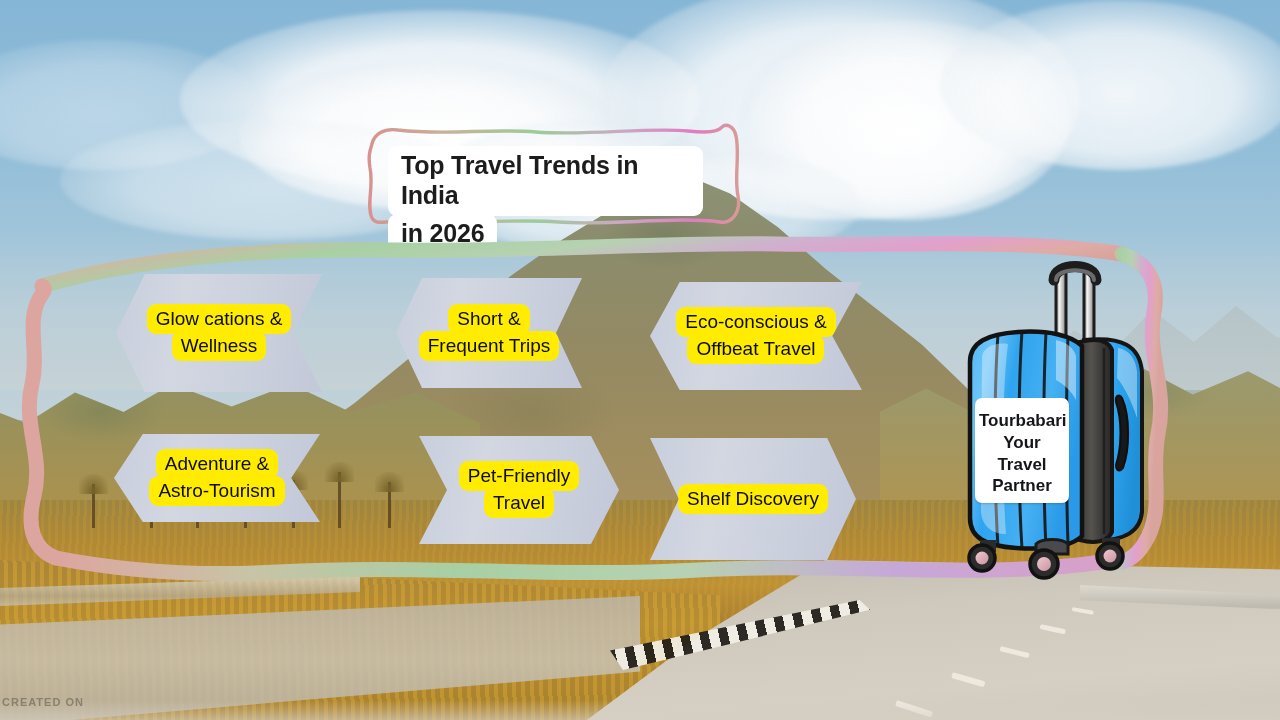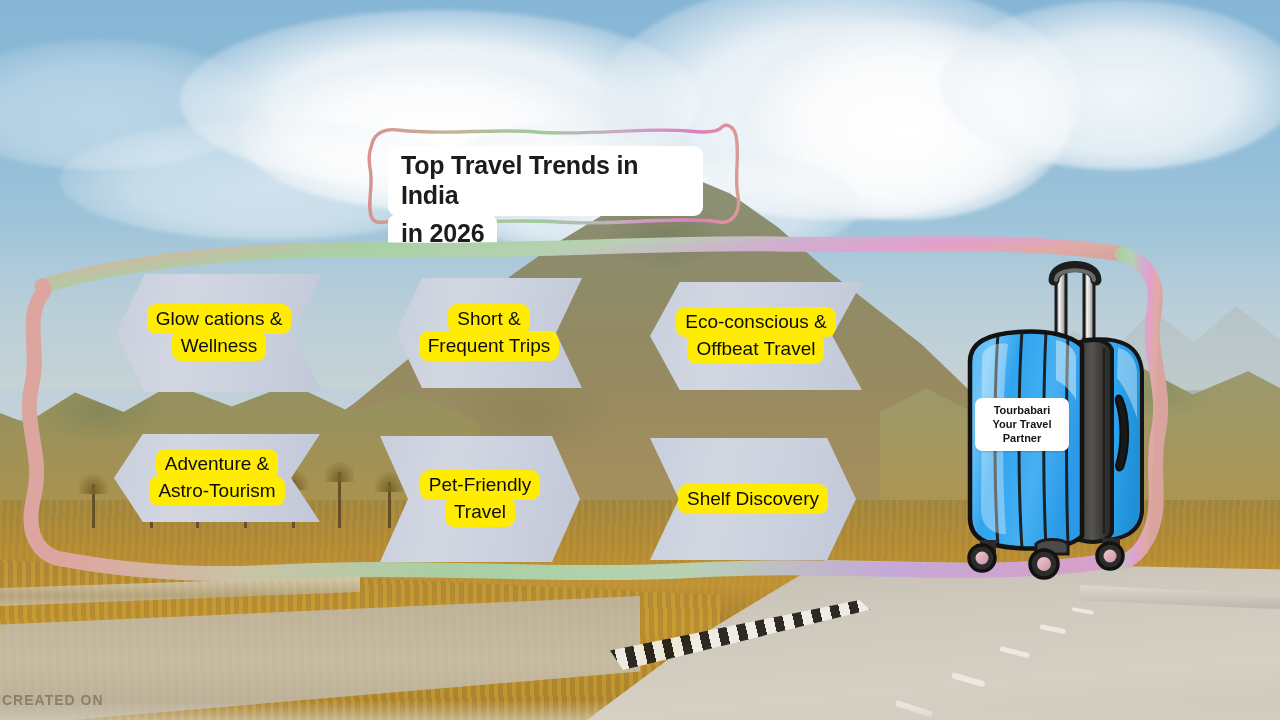--- a/index.html
+++ b/index.html
@@ -147,21 +147,21 @@
     background: radial-gradient(ellipse at 50% 90%, #6d5a22 0%, rgba(109,90,34,.1) 72%);
     border-radius: 50% 50% 0 0;
   }
   .bottom-fade {
     position: absolute; left: 0; bottom: 0; width: 1280px; height: 20px;
     background: linear-gradient(180deg, rgba(200,192,176,0) 0%, rgba(214,208,196,.65) 100%);
   }
 
   .watermark {
     position: absolute; left: 2px; bottom: 12px;
-    font-size: 14px; font-weight: 700; letter-spacing: 1px;
+    font-size: 11px; font-weight: 700; letter-spacing: 1px;
     color: rgba(70,66,58,.45);
     text-transform: uppercase;
     white-space: nowrap;
   }
 
   
   .title-frame {
     position: absolute; left: 358px; top: 118px; width: 400px; height: 130px;
     pointer-events: none;
   }
@@ -223,35 +223,35 @@
     -webkit-box-decoration-break: clone;
     padding: 4px 9px 5px;
     border-radius: 9px;
   }
 
   
   .card-1 { left: 116px; top: 274px; width: 206px; height: 118px; }
   .card-2 { left: 396px; top: 278px; width: 186px; height: 110px; }
   .card-3 { left: 650px; top: 282px; width: 212px; height: 108px; }
   .card-4 { left: 114px; top: 434px; width: 206px; height: 88px; }
-  .card-5 { left: 380px; top: 436px; width: 200px; height: 126px; }
+  .card-5 { left: 419px; top: 436px; width: 200px; height: 108px; }
   .card-6 { left: 650px; top: 438px; width: 206px; height: 122px; }
 
   
   .suitcase {
     position: absolute; left: 944px; top: 250px; width: 234px; height: 330px;
   }
   .suitcase-label {
     position: absolute; left: 975px; top: 398px;
     width: 94px;
     text-align: center;
     background: #ffffff;
     border-radius: 7px;
-    padding: 5px 4px 6px;
-    font-size: 11px;
+    padding: 12px 4px 6px;
+    font-size: 17px;
     font-weight: 700;
     color: #15161a;
     line-height: 1.28;
     z-index: 6;
     box-shadow: 0 1px 2px rgba(0,0,0,.18);
   }
 </style>
 </head>
 <body>
 

